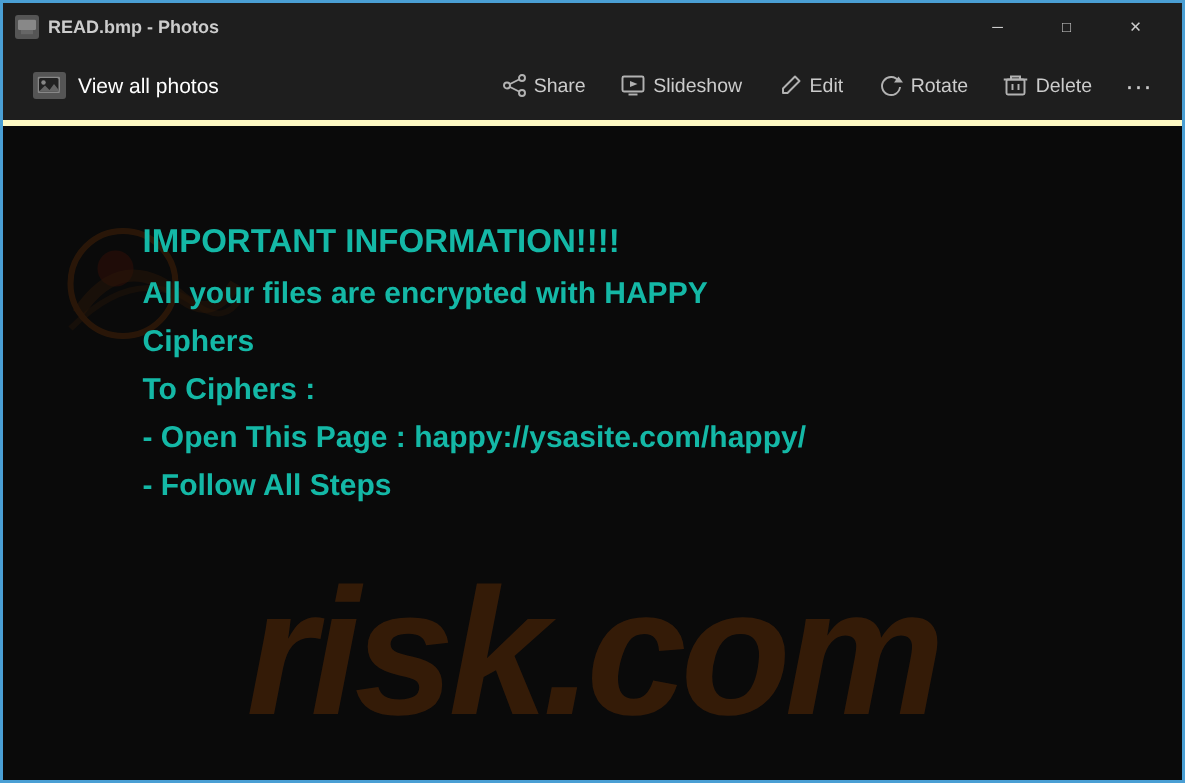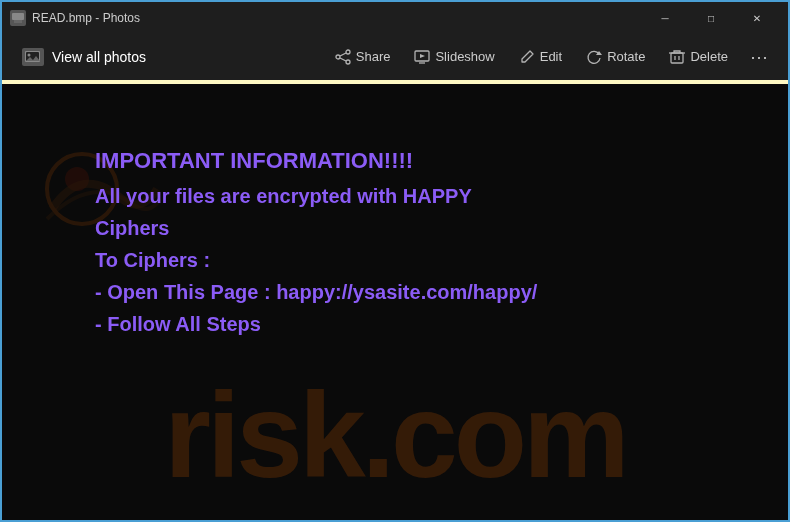--- a/index.html
+++ b/index.html
@@ -31,20 +31,21 @@
       border-radius: 2px;
       display: flex;
       align-items: center;
       justify-content: center;
     }
 
     .titlebar-title {
       color: #ccc;
       font-size: 12px;
       flex: 1;
+      font-weight: bold;
     }
 
     .titlebar-controls {
       display: flex;
       gap: 0;
     }
 
     .titlebar-btn {
       width: 46px;
       height: 32px;
@@ -154,20 +155,21 @@
     .watermark-text {
       font-size: 120px;
       font-weight: 900;
       color: rgba(180, 80, 0, 0.25);
       letter-spacing: -4px;
       white-space: nowrap;
       position: absolute;
       bottom: 20px;
       left: 50%;
       transform: translateX(-50%);
+      font-style: italic;
     }
 
     .watermark-logo {
       position: absolute;
       top: 60px;
       left: 40px;
       width: 120px;
       height: 100px;
       opacity: 0.18;
     }
@@ -178,21 +180,21 @@
       z-index: 2;
       padding: 30px 40px;
       text-align: left;
       max-width: 680px;
       width: 100%;
       align-self: flex-start;
       margin-top: 30px;
     }
 
     .ransom-line {
-      color: #8b5cf6;
+      color: #14b8a6;
       font-size: 20px;
       font-weight: 700;
       line-height: 1.5;
       margin-bottom: 2px;
       font-family: Arial, sans-serif;
     }
 
     .ransom-line.title {
       font-size: 22px;
       margin-bottom: 4px;

